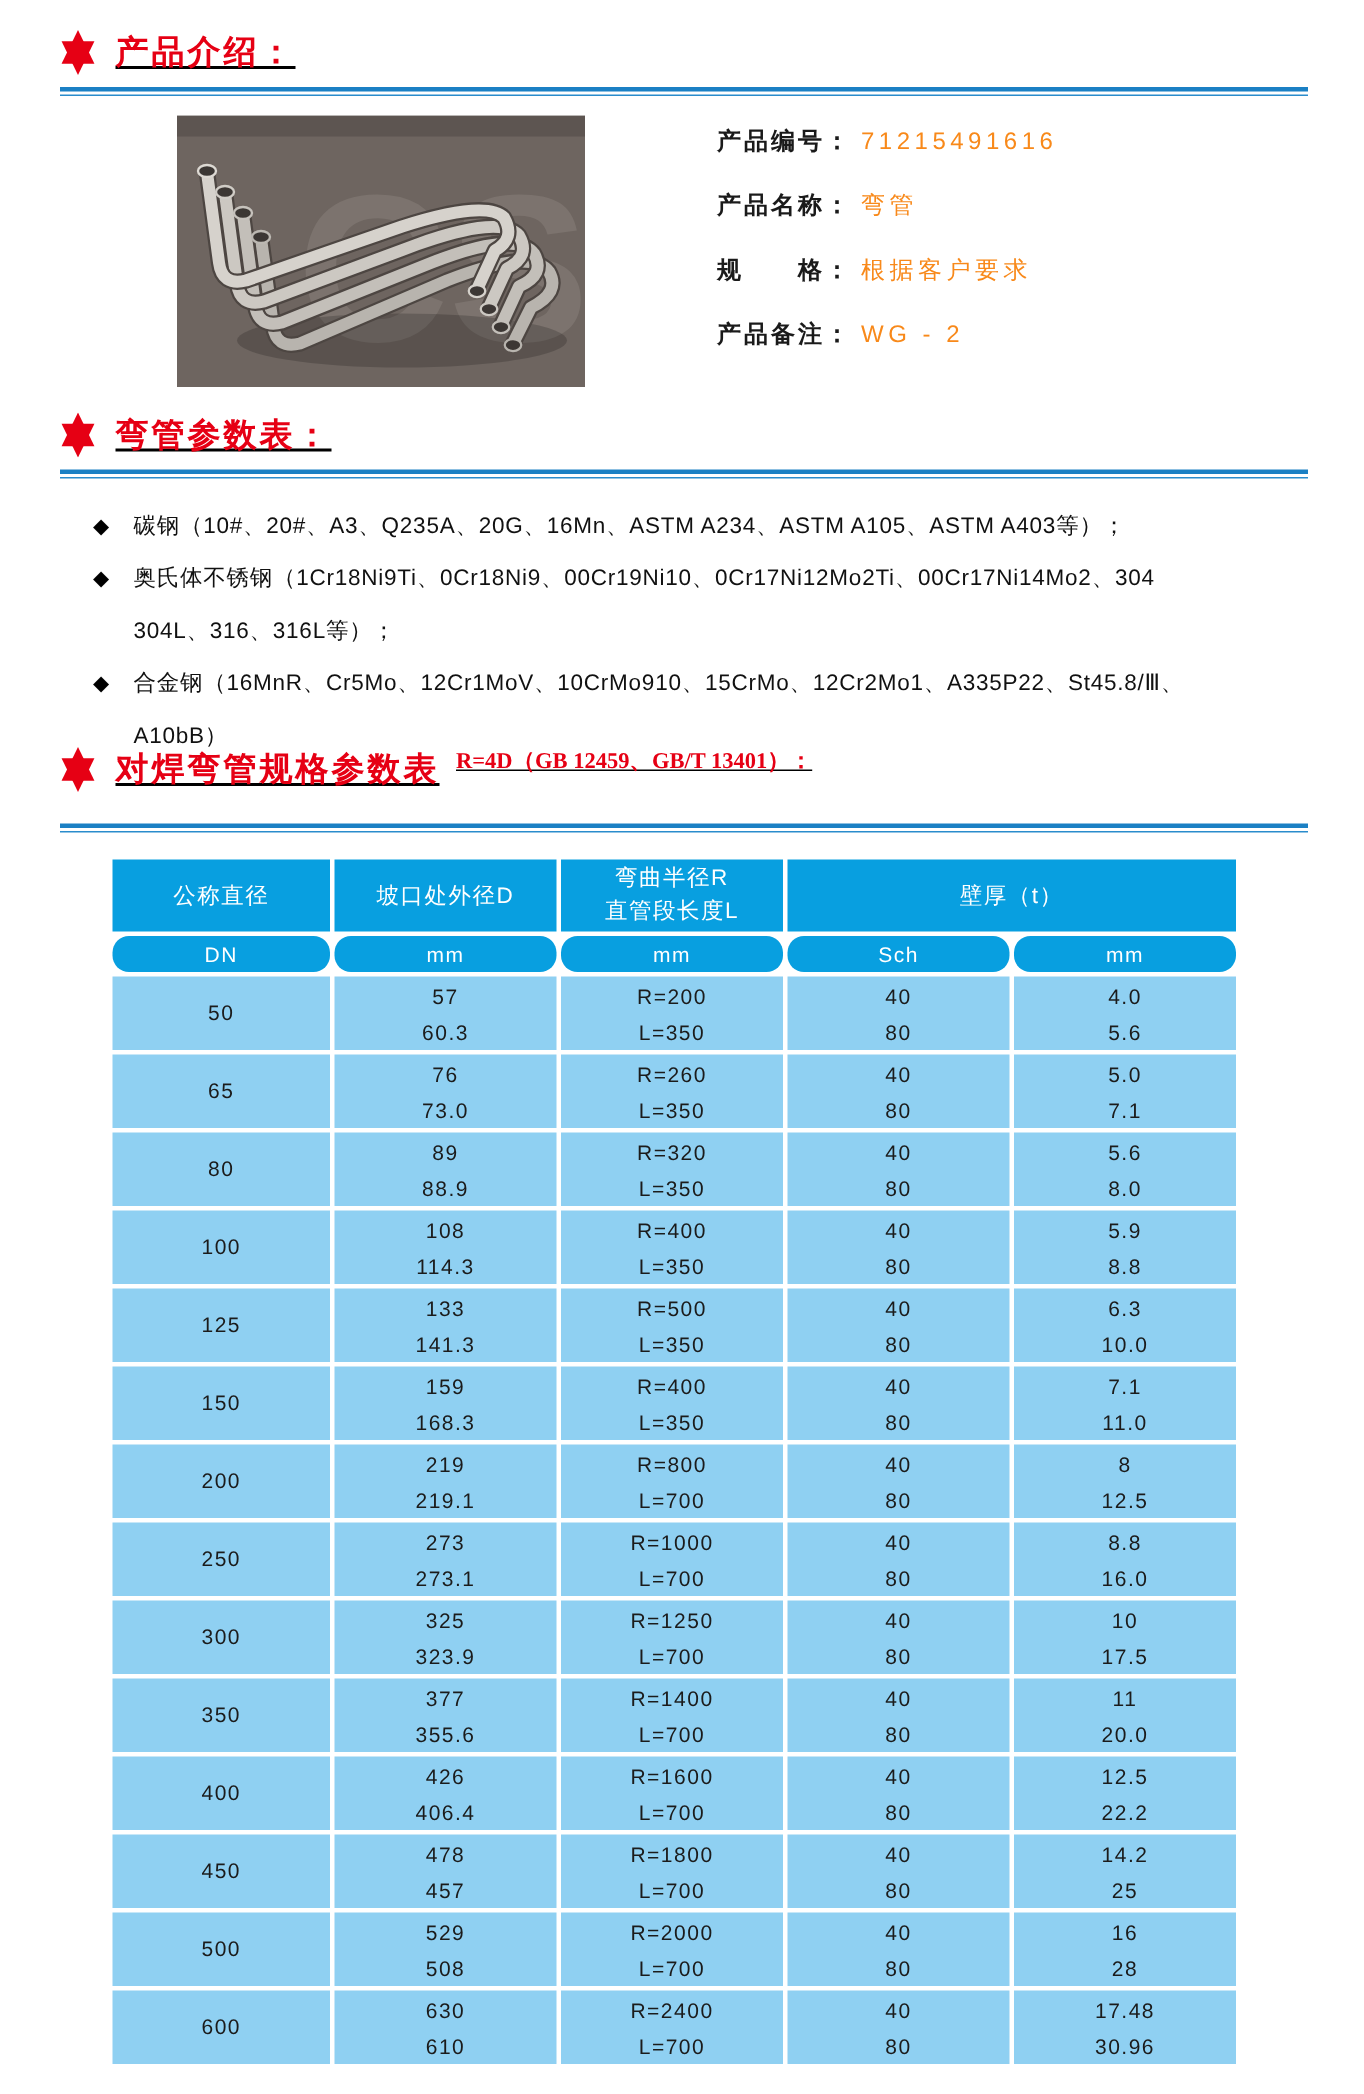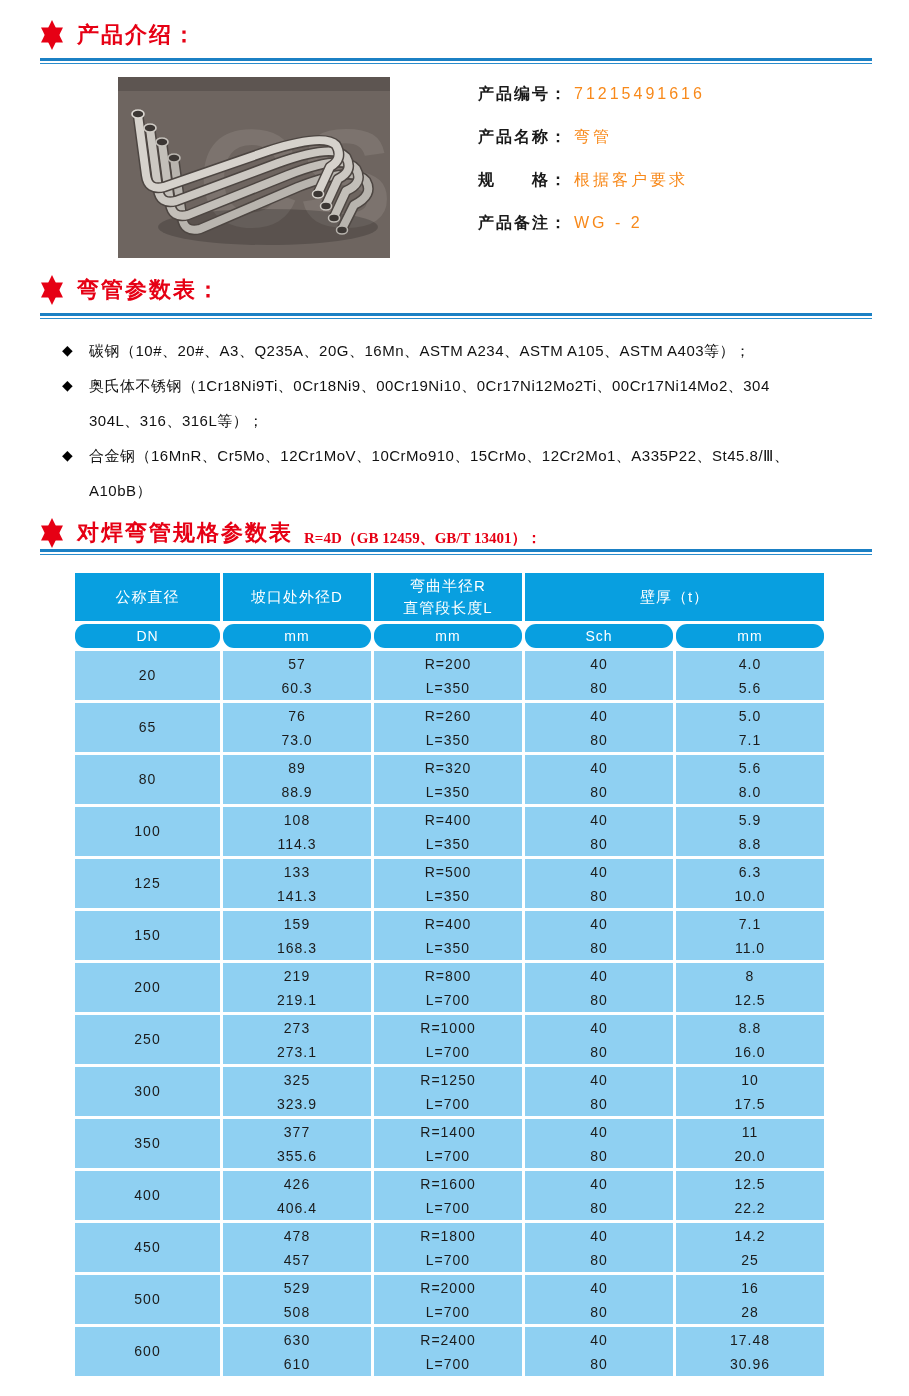--- a/index.html
+++ b/index.html
@@ -1,21 +1,21 @@
 <!DOCTYPE html>
 <html><head>
 <meta charset="utf-8">
 <style>
   html,body{margin:0;padding:0;background:#fff;}
   .page{
     position:relative;width:909px;height:1396px;background:#ffffff;
     font-family:"Liberation Sans",sans-serif;overflow:hidden;
   }
   
-  .sec-head{position:absolute;left:38px;display:flex;align-items:flex-end;gap:11px;}
+  .sec-head{position:absolute;left:38px;display:flex;align-items:flex-start;gap:11px;text-decoration:underline;}
   .star{width:28px;height:30px;flex:0 0 auto;}
   .sec-title{color:#e60014;font-size:22px;font-weight:bold;letter-spacing:2px;white-space:nowrap;}
   .sec-title-serif{color:#e60014;font-size:15px;font-weight:bold;font-family:"Liberation Serif",serif;white-space:nowrap;}
   .divider{
     position:absolute;left:40px;width:832px;height:2px;background:#fff;
     border-top:3px solid #1b80c4;border-bottom:1px solid #2a8ccc;
   }
   
   .photo{position:absolute;left:118px;top:77px;width:272px;height:181px;}
   .photo svg{display:block;}
@@ -133,21 +133,21 @@
     </div>
     <div class="mat">
       <span class="diamond">◆</span>
       <div class="mat-text">
         <span>合金钢（16MnR、Cr5Mo、12Cr1MoV、10CrMo910、15CrMo、12Cr2Mo1、A335P22、St45.8/Ⅲ、</span>
         <span>A10bB）</span>
       </div>
     </div>
   </div>
 
-  <div class="sec-head" style="top:518px;">
+  <div class="sec-head" style="top:498px;">
     <svg class="star" viewBox="0 0 24 26">
       <polygon points="12,0 21.5,19.5 2.5,19.5" fill="#e60014"></polygon>
       <polygon points="12,26 2.5,6.5 21.5,6.5" fill="#e60014"></polygon>
     </svg>
     <span class="sec-title">对焊弯管规格参数表</span>
       <span class="sec-title-serif">R=4D（GB 12459、GB/T 13401）：</span>
   </div>
   <div class="divider" style="top:549px;"></div>
 
   <table class="spec">
@@ -172,21 +172,21 @@
         <th>DN</th>
         <th>mm</th>
         <th>mm</th>
         <th>Sch</th>
         <th>mm</th>
       </tr>
     </thead>
     <tbody>
     <tr>
       <td>
-            <div class="one">20</div>
+            <div class="one">50</div>
           </td>
       <td>
             <div>57</div>
             <div>60.3</div>
           </td>
       <td>
             <div>R=200</div>
             <div>L=350</div>
           </td>
       <td>

